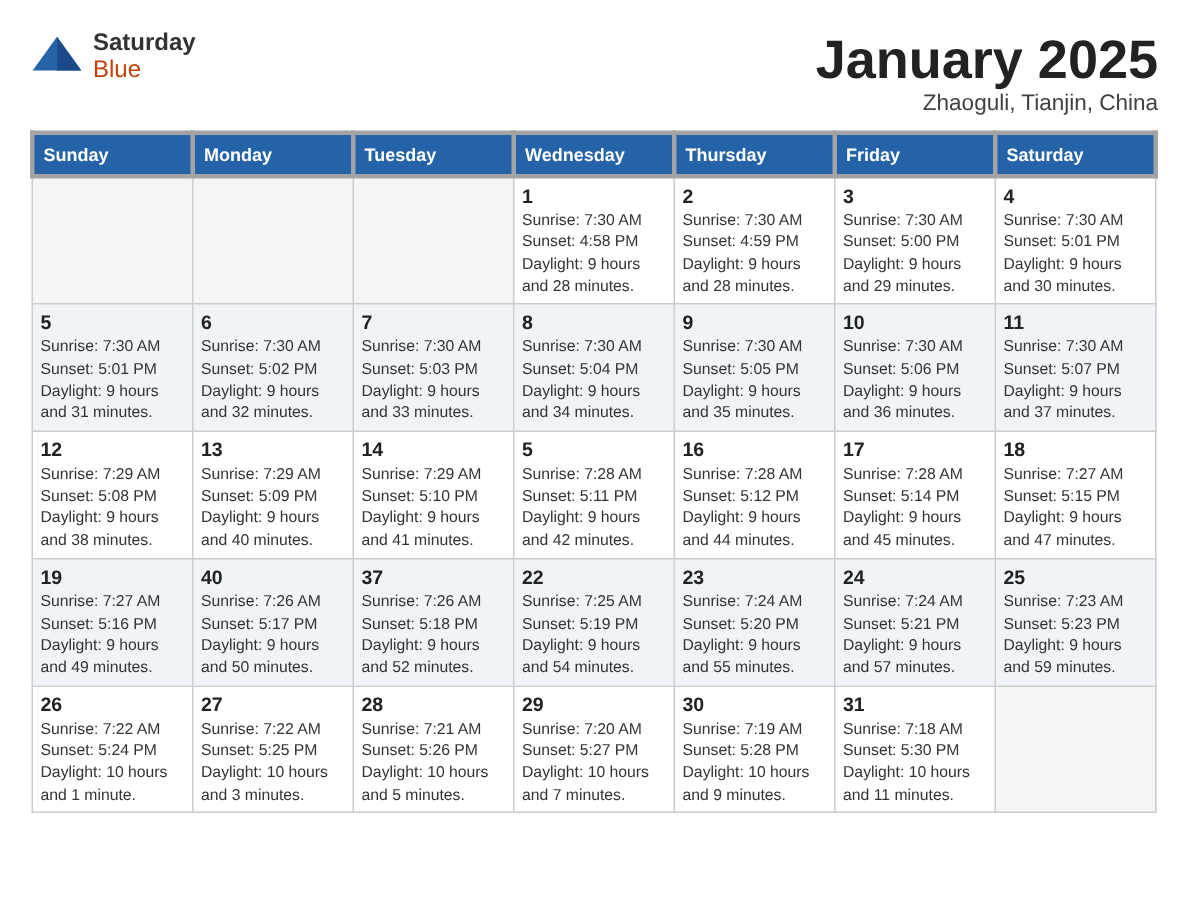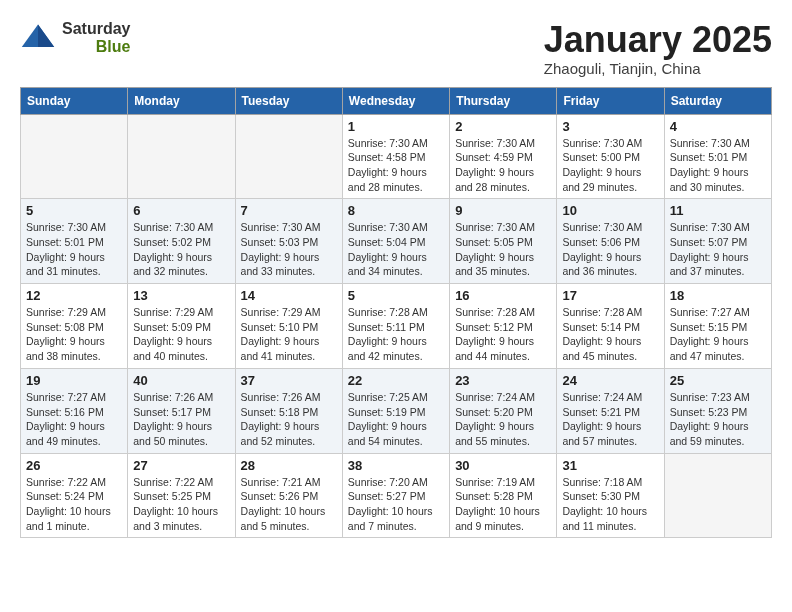--- a/index.html
+++ b/index.html
@@ -26,30 +26,29 @@
       flex-direction: column;
       line-height: 1.1;
     }
     .logo-general {
       font-size: 16px;
       font-weight: bold;
       color: #333;
     }
     .logo-blue {
       font-size: 16px;
-      font-weight: bold;
-      color: #4d7c0f;
-      text-align: right;
+      font-weight: normal;
+      color: #c2410c;
     }
     .logo-icon {
       width: 36px;
       height: 36px;
     }
     .title-area {
-      text-align: left;
+      text-align: right;
     }
     .month-title {
       font-size: 36px;
       font-weight: bold;
       color: #222;
       line-height: 1.1;
     }
     .subtitle {
       font-size: 15px;
       color: #404040;
@@ -59,21 +58,21 @@
       border-collapse: collapse;
       font-size: 11px;
     }
     .calendar th {
       background: #2563a8;
       color: #fff;
       text-align: left;
       padding: 6px 6px;
       font-size: 12px;
       font-weight: bold;
-      border: 1px solid #a3a3a3;
+      border: 3px solid #a3a3a3;
     }
     .calendar td {
       border: 1px solid #ccc;
       vertical-align: top;
       padding: 4px 5px;
       width: calc(100%/7);
       height: 80px;
       background: #fff;
     }
     .calendar td.empty {
@@ -245,21 +244,21 @@
         </td>
         <td>
           <div class="day-number">27</div>
           <div class="day-info">Sunrise: 7:22 AM<br>Sunset: 5:25 PM<br>Daylight: 10 hours<br>and 3 minutes.</div>
         </td>
         <td>
           <div class="day-number">28</div>
           <div class="day-info">Sunrise: 7:21 AM<br>Sunset: 5:26 PM<br>Daylight: 10 hours<br>and 5 minutes.</div>
         </td>
         <td>
-          <div class="day-number">38</div>
+          <div class="day-number">29</div>
           <div class="day-info">Sunrise: 7:20 AM<br>Sunset: 5:27 PM<br>Daylight: 10 hours<br>and 7 minutes.</div>
         </td>
         <td>
           <div class="day-number">30</div>
           <div class="day-info">Sunrise: 7:19 AM<br>Sunset: 5:28 PM<br>Daylight: 10 hours<br>and 9 minutes.</div>
         </td>
         <td>
           <div class="day-number">31</div>
           <div class="day-info">Sunrise: 7:18 AM<br>Sunset: 5:30 PM<br>Daylight: 10 hours<br>and 11 minutes.</div>
         </td>

